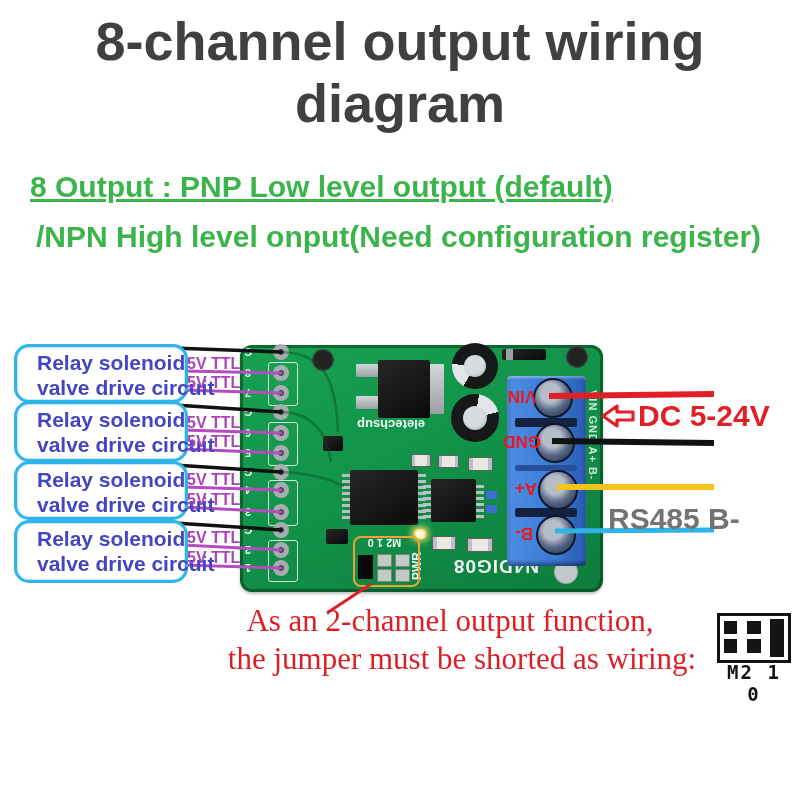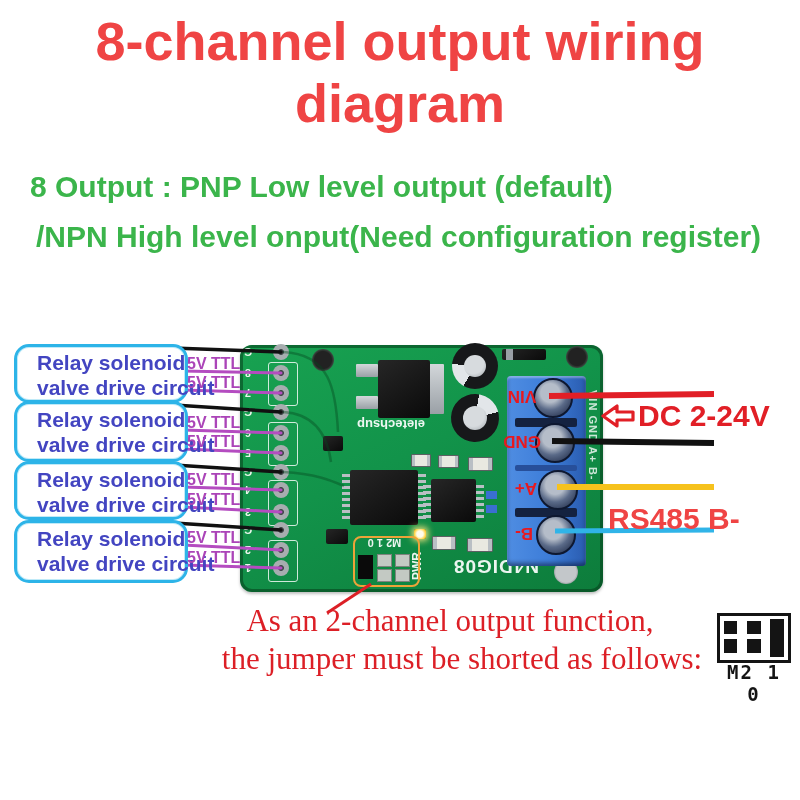--- a/index.html
+++ b/index.html
@@ -1,20 +1,20 @@
 <!DOCTYPE html>
 <html><head>
 <meta charset="utf-8">
 <style>
   html,body{margin:0;padding:0;background:#ffffff;}
   #stage{position:relative;width:800px;height:800px;background:#ffffff;overflow:hidden;
          font-family:"Liberation Sans",sans-serif;}
   .abs{position:absolute;}
   .title{margin:0;left:0;top:10px;width:800px;text-align:center;
-         font-size:54px;font-weight:bold;color:#ef4444;letter-spacing:0px;}
+         font-size:54px;font-weight:bold;color:#404040;letter-spacing:0px;}
   .sub{left:30px;width:770px;font-size:30px;font-weight:bold;color:#3bb54b;white-space:nowrap;}
   
   .dbox{left:14px;width:168px;height:53px;background:#ffffff;border:3px solid #2db4e8;
         border-radius:15px;box-shadow:0 0 0 1px #bfeaf8 inset;z-index:4;}
   .dbox .bt{position:absolute;left:20px;top:3px;font-size:21px;font-weight:bold;
         color:#4345c1;line-height:25px;white-space:nowrap;}
   .ttl{left:187px;width:50px;height:16px;font-size:16px;font-weight:bold;color:#ab44b8;
        z-index:6;white-space:nowrap;}
   
   .board{left:240px;top:345px;width:363px;height:247px;border-radius:12px;
@@ -44,42 +44,42 @@
        background:linear-gradient(90deg,#4f8de2 0%,#3c7cd8 55%,#2a5cb0 100%);
        box-shadow:inset 0 2px 2px rgba(255,255,255,.35), inset 0 -3px 4px rgba(0,0,20,.45);}
   .slot{left:8px;width:62px;height:9px;background:#142240;border-radius:2px;z-index:2;position:absolute;}
   .screw{width:36px;height:36px;border-radius:50%;z-index:3;border:2px solid #0e1830;
        background:radial-gradient(circle at 42% 36%, #b5bdc9 0 30%, #5a6a88 55%, #15203c 100%);}
   .tlabel{width:42px;height:18px;font-size:17px;font-weight:bold;color:#e8191f;z-index:3;
        text-align:center;line-height:18px;transform:rotate(180deg);white-space:nowrap;}
   
   .dc{color:#e11f26;font-size:30px;font-weight:bold;z-index:6;display:flex;align-items:center;gap:2px;white-space:nowrap;}
   .rsA{color:#f2a81c;font-size:30px;font-weight:bold;z-index:6;white-space:nowrap;}
-  .rsB{color:#ef4444;font-size:30px;font-weight:bold;z-index:6;white-space:nowrap;}
+  .rsB{color:#737373;font-size:30px;font-weight:bold;z-index:6;white-space:nowrap;}
   
   .note{left:160px;width:580px;text-align:center;font-family:"Liberation Serif",serif;
         font-size:31px;color:#dc1f26;z-index:2;white-space:nowrap;}
   .legendbox{left:717px;top:613px;width:68px;height:44px;border:3px solid #141414;background:#fff;z-index:2;}
   .lsq{position:absolute;background:#141414;}
   .legendlbl{left:714px;top:661px;width:80px;text-align:center;z-index:2;
         font-family:"DejaVu Sans Mono",monospace;font-weight:bold;font-size:19px;color:#141414;letter-spacing:2px;}
   .jorange{left:353px;top:536px;width:63px;height:47px;border:2.5px solid #eda339;border-radius:8px;z-index:3;}
   .jpad{width:13px;height:11px;background:#c3c9c3;border:1px solid #7e837e;z-index:3;}
   svg.wires{left:0;top:0;z-index:3;}
   .vtext{writing-mode:vertical-rl;text-orientation:mixed;}
   .led{background:radial-gradient(circle,#fffceb 0 40%,#ffd64d 70%,#d9a018 100%);
        box-shadow:0 0 6px 2px rgba(255,230,130,.9);z-index:2;border-radius:2px;}
 </style>
 </head>
 <body>
 
 <div id="stage">
 
   <h1 class="abs title">8-channel output wiring diagram</h1>
-  <div class="abs sub" style="top:170px;">8 Output : PNP Low level output (default)</div>
+  <div class="abs sub" style="top:170px;text-decoration:underline;">8 Output : PNP Low level output (default)</div>
   <div class="abs sub" style="top:220px;left:36px;">/NPN High level onput(Need configuration register)</div>
 
   <div class="abs board"></div>
 
   <div class="abs hole" style="left:312px;top:349px;width:22px;height:22px;"></div>
   <div class="abs hole" style="left:566px;top:346px;width:22px;height:22px;"></div>
   <div class="abs holesilver" style="left:554px;top:560px;width:24px;height:24px;"></div>
 
   <div class="abs silk" style="left:345px;top:355px;width:102px;height:72px;"></div>
   <div class="abs metal" style="left:356px;top:364px;width:22px;height:13px;"></div>
@@ -223,26 +223,26 @@
   <span class="abs ttl" style="top:433px;">5V TTL</span>
   <span class="abs ttl" style="top:471px;">5V TTL</span>
   <span class="abs ttl" style="top:491px;">5V TTL</span>
   <span class="abs ttl" style="top:529px;">5V TTL</span>
   <span class="abs ttl" style="top:549px;">5V TTL</span>
 
   <div class="abs dc" style="left:600px;top:399px;">
     <svg width="36" height="24" viewBox="0 0 36 24">
       <polygon points="3,12 17,2 17,8 33,8 33,16 17,16 17,22" fill="#ffffff" stroke="#e11f26" stroke-width="3.2" stroke-linejoin="round"></polygon>
     </svg>
-    <span>DC 2-24V</span>
+    <span>DC 5-24V</span>
   </div>
   <div class="abs rsB" style="left:608px;top:502px;">RS485 B-</div>
 
   <div class="abs note" style="top:603px;">As an 2-channel output function,</div>
-  <div class="abs note" style="top:641px;left:172px;">the jumper must be shorted as follows:</div>
+  <div class="abs note" style="top:641px;left:172px;">the jumper must be shorted as wiring:</div>
 
   <div class="abs legendbox">
     <div class="lsq" style="left:4px;top:5px;width:13px;height:13px;"></div>
     <div class="lsq" style="left:4px;top:23px;width:13px;height:14px;"></div>
     <div class="lsq" style="left:27px;top:5px;width:14px;height:13px;"></div>
     <div class="lsq" style="left:27px;top:23px;width:14px;height:14px;"></div>
     <div class="lsq" style="left:50px;top:3px;width:14px;height:38px;"></div>
   </div>
   <div class="abs legendlbl">M2 1 0</div>
 

